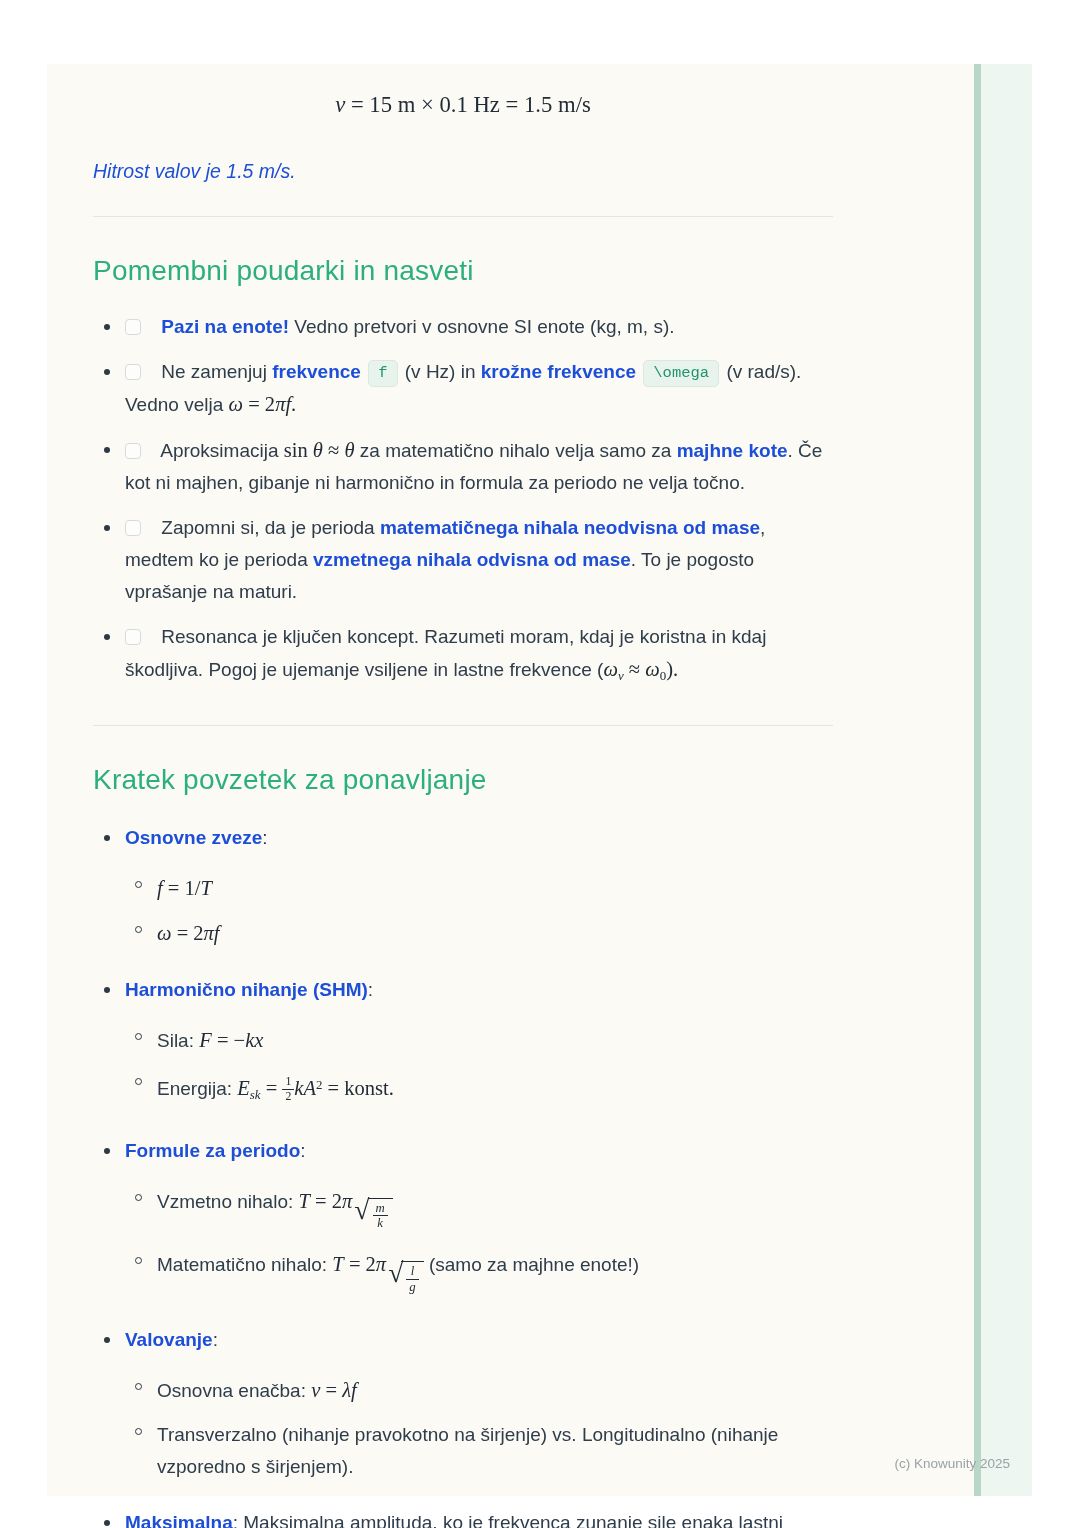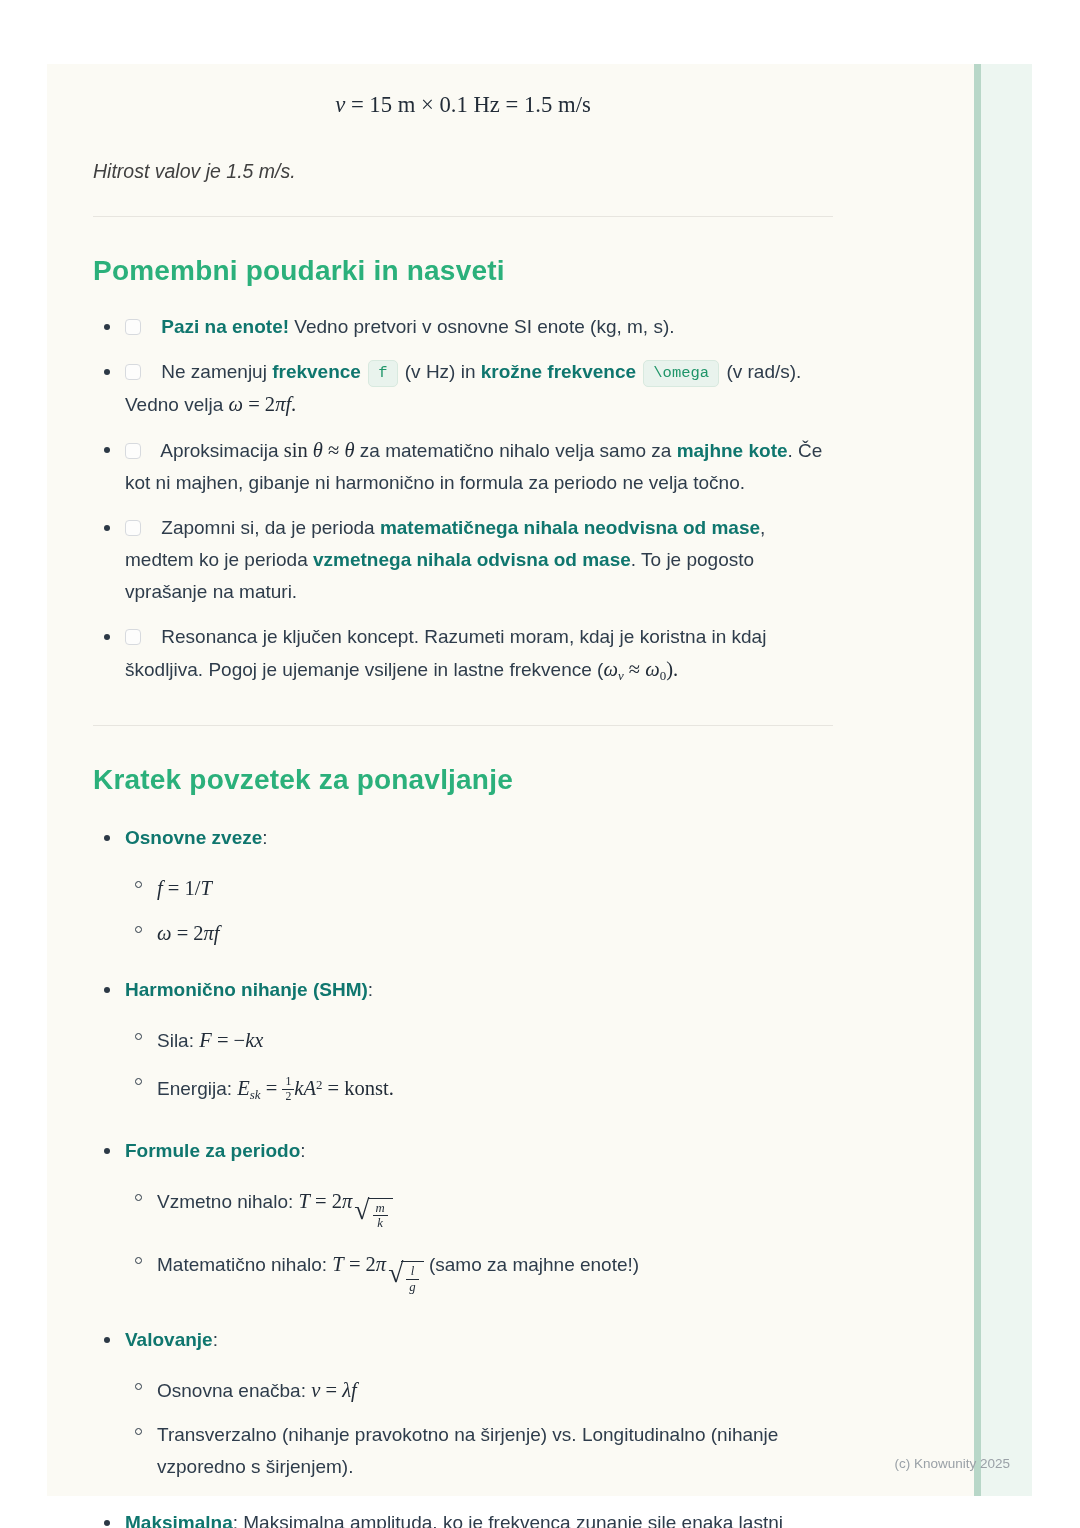--- a/index.html
+++ b/index.html
@@ -21,27 +21,27 @@
   }
   .content {
     position:absolute; left:46px; top:0; width:740px;
   }
   .formula-top {
     padding-top:28px; text-align:center;
     font-family:"Liberation Serif","DejaVu Serif",serif;
     font-size:21px; color:#1f2a36;
   }
   .note {
-    margin-top:42px; font-size:19.5px; font-style:italic; color:#404040;
+    margin-top:42px; font-size:19.5px; font-style:italic; color:#1d4ed8;
   }
   .divider {
     margin-top:33px; height:0; border-top:1px solid #e7e5df;
   }
   .section-title {
-    margin:37px 0 0 0; font-size:28px; line-height:34px; font-weight:bold;
+    margin:37px 0 0 0; font-size:28px; line-height:34px; font-weight:normal;
     color:#2bb07b; letter-spacing:0.2px;
   }
   ul.checklist, ul.summary {
     margin:23px 0 0 0; padding:0 0 0 32px; list-style:none;
   }
   ul.summary { margin-top:25px; }
   li { position:relative; font-size:19px; line-height:32px; }
   ul.checklist > li { margin-bottom:13px; }
   ul.summary  > li { margin-bottom:21px; }
   .dot {
@@ -52,21 +52,21 @@
     position:absolute; left:-22px; top:12px; width:7px; height:7px;
     border-radius:50%; border:1.5px solid #2c3946; background:transparent;
   }
   .checkbox {
     display:inline-block; width:16px; height:16px;
     border:1.5px solid #d7dade; border-radius:4px; background:#fdfdfc;
     vertical-align:-2px; margin-right:15px;
   }
   ul.sub { margin:15px 0 0 0; padding:0 0 0 32px; list-style:none; }
   ul.sub > li { margin-bottom:6px; padding:3px 0; }
-  .b { font-weight:bold; color:#0f766e; }
+  .b { font-weight:bold; color:#1d4ed8; }
   .i { font-style:italic; }
   .m { font-family:"Liberation Serif","DejaVu Serif",serif; font-size:1.08em; color:#222c38; }
   .sub-s { font-size:0.68em; vertical-align:-0.3em; }
   .sup-s { font-size:0.68em; vertical-align:0.45em; }
   .chip {
     display:inline-block; background:#e9f3ed; border:1px solid #d8e9df;
     border-radius:5px; padding:0 9px 1px; margin:0 2px;
     font-family:"Liberation Mono","DejaVu Sans Mono",monospace;
     font-size:15.5px; line-height:1.55; color:#1f9569; vertical-align:1px;
   }

